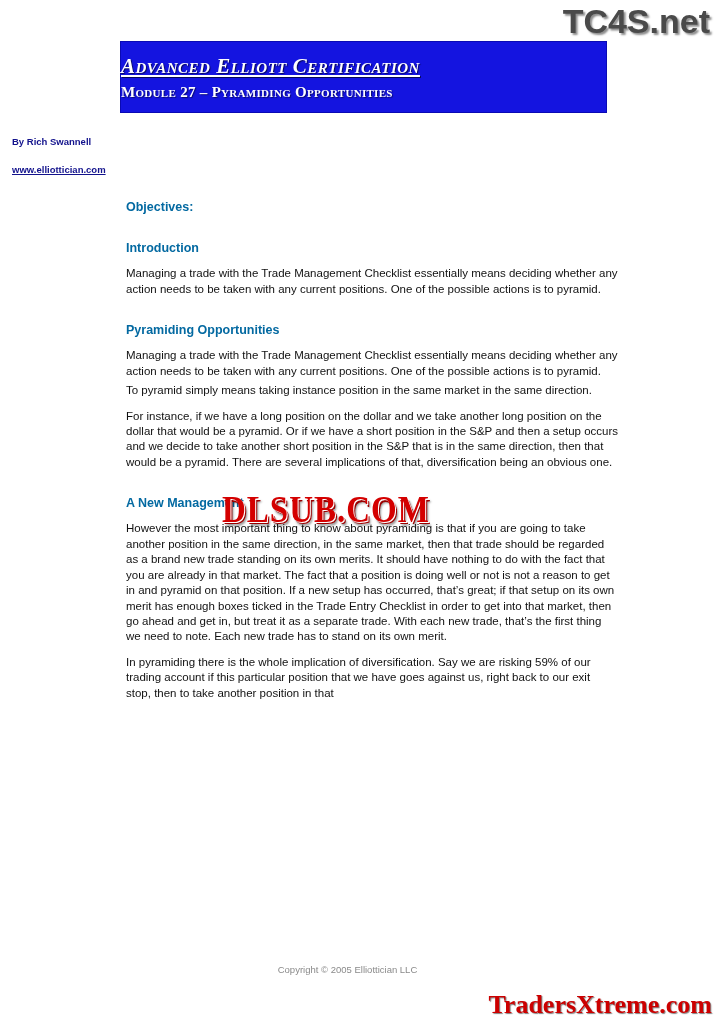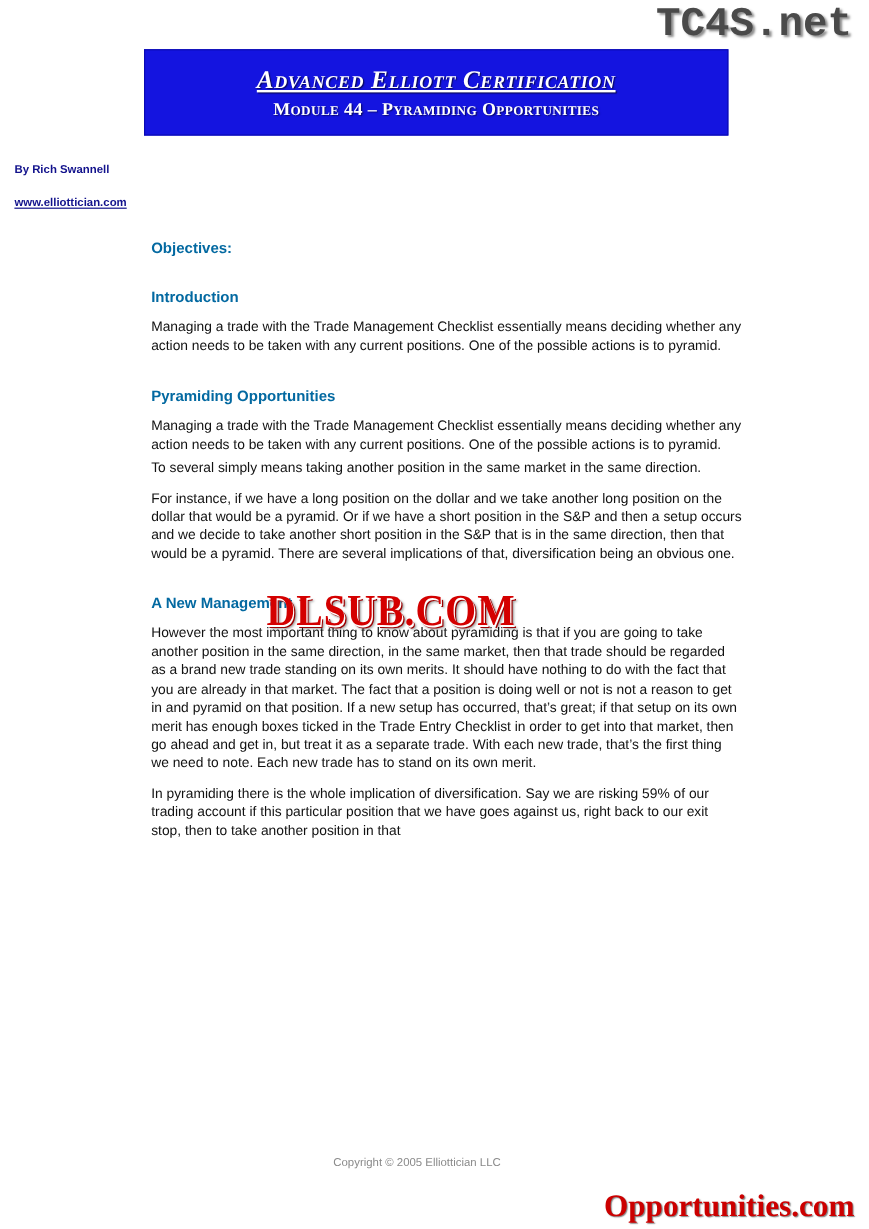--- a/index.html
+++ b/index.html
@@ -13,21 +13,21 @@
     font-family: "Liberation Sans", sans-serif;
     position: relative;
     overflow: hidden;
   }
 
   
   .wm-top {
     position: absolute;
     top: 2px;
     right: 14px;
-    font-family: Liberation Mono, monospace;
+    font-family: Liberation Sans, sans-serif;
     font-size: 34px;
     font-weight: bold;
     color: #4a4a4a;
     text-shadow: 2px 2px 2px rgba(0,0,0,0.45);
     letter-spacing: 0px;
     z-index: 5;
   }
   .wm-bottom {
     position: absolute;
     bottom: 4px;
@@ -65,21 +65,20 @@
   }
 
   .title-banner {
     position: absolute;
     top: 41px;
     left: 120px;
     width: 487px;
     height: 72px;
     background: #1414e0;
     border: 1px solid #0a0ab4;
-    text-align: center;
     box-sizing: border-box;
     padding-top: 12px;
   }
   .title-main {
     font-family: "Liberation Serif", serif;
     font-style: italic;
     font-weight: bold;
     font-size: 21px;
     color: #ffffff;
     font-variant: small-caps;
@@ -166,45 +165,45 @@
     color: #8a8a8a;
   }
 </style>
 </head>
 <body>
 
 <div class="page">
 
   <div class="title-banner">
     <div class="title-main">Advanced Elliott Certification</div>
-    <div class="title-sub">Module 44 – Pyramiding Opportunities</div>
+    <div class="title-sub">Module 27 – Pyramiding Opportunities</div>
   </div>
 
   <div class="byline">
     <span>By Rich Swannell</span>
     <a href="#">www.elliottician.com</a>
   </div>
 
   <div class="content">
 
     <h2 class="section">Objectives:</h2>
 
     <h2 class="section spaced">Introduction</h2>
     <p class="body">Managing a trade with the Trade Management Checklist essentially means deciding whether any action needs to be taken with any current positions. One of the possible actions is to pyramid.</p>
 
     <h2 class="section spaced">Pyramiding Opportunities</h2>
     <p class="body">Managing a trade with the Trade Management Checklist essentially means deciding whether any action needs to be taken with any current positions. One of the possible actions is to pyramid.</p>
-    <p class="body tight">To several simply means taking another position in the same market in the same direction.</p>
+    <p class="body tight">To pyramid simply means taking instance position in the same market in the same direction.</p>
     <p class="body">For instance, if we have a long position on the dollar and we take another long position on the dollar that would be a pyramid.  Or if we have a short position in the S&amp;P and then a setup occurs and we decide to take another short position in the S&amp;P that is in the same direction, then that would be a pyramid. There are several implications of that, diversification being an obvious one.</p>
 
     <h2 class="section spaced">A New Management</h2>
     <p class="body">However the most important thing to know about pyramiding is that if you are going to take another position in the same direction, in the same market, then that trade should be regarded as a brand new trade standing on its own merits. It should have nothing to do with the fact that you are already in that market. The fact that a position is doing well or not is not a reason to get in and pyramid on that position.  If a new setup has occurred, that’s great; if that setup on its own merit has enough boxes ticked in the Trade Entry Checklist in order to get into that market, then go ahead and get in, but treat it as a separate trade. With each new trade, that’s the first thing we need to note.  Each new trade has to stand on its own merit.</p>
     <p class="body">In pyramiding there is the whole implication of diversification.  Say we are risking 59% of our trading account if this particular position that we have goes against us, right back to our exit stop, then to take another position in that</p>
 
   </div>
 
   <div class="footer">Copyright © 2005 Elliottician LLC</div>
 
 </div>
 
 <div class="wm-top">TC4S.net</div>
 <div class="wm-center">DLSUB.COM</div>
-<div class="wm-bottom">Opportunities.com</div>
+<div class="wm-bottom">TradersXtreme.com</div>
 
 </body></html>

